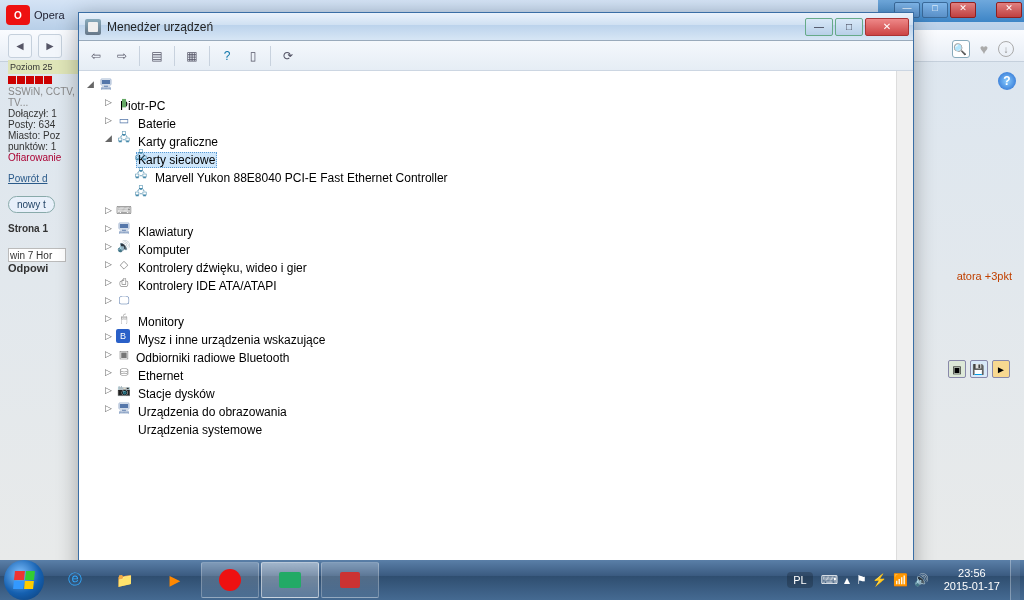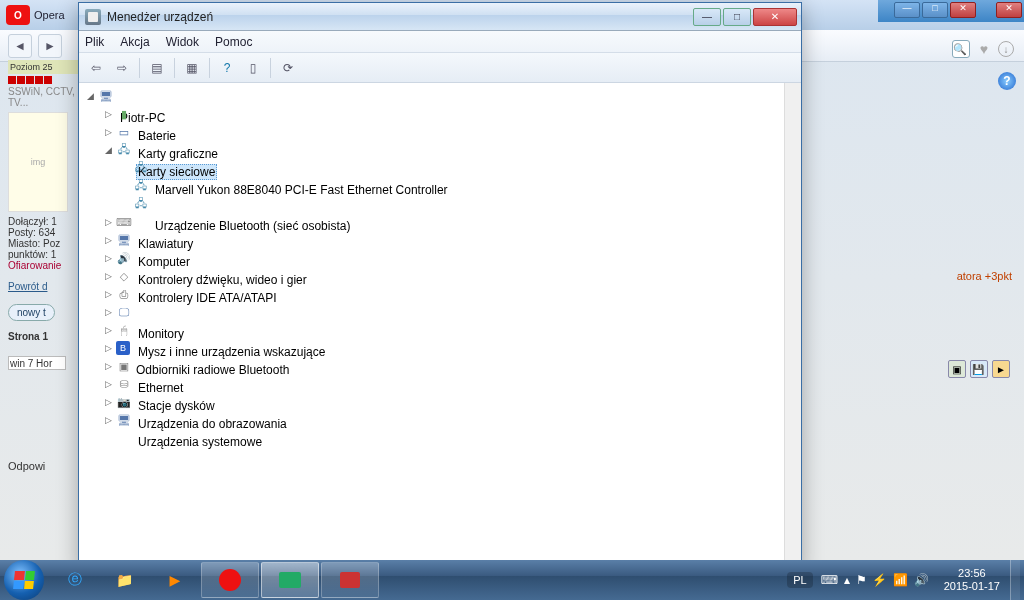--- a/index.html
+++ b/index.html
@@ -13,30 +13,30 @@
 .bg-nav-btn { width: 24px; height: 24px; background: #f2f6fb; border: 1px solid #c5d0dc; border-radius: 3px; display: flex; align-items: center; justify-content: center; font-size: 12px; color: #556; }
 .bg-content { position: absolute; top: 60px; left: 8px; width: 70px; font-size: 10px; color: #333; }
 .bg-level { background: #dfe5b8; padding: 2px; font-size: 9px; }
 .bg-rep { display: flex; gap: 1px; margin: 2px 0; }
 .bg-rep-sq { width: 8px; height: 8px; background: #c00; }
 .bg-cartoon { width: 60px; height: 100px; background: #fffde8; margin: 4px 0; display: flex; align-items: center; justify-content: center; font-size: 9px; color: #aaa; border: 1px solid #ddd; }
 .bg-right-hint { position: absolute; top: 270px; right: 12px; font-size: 11px; color: #c04000; }
 .bg-btn { display: inline-block; background: #e8f0fa; border: 1px solid #8aa; border-radius: 10px; padding: 2px 8px; font-size: 10px; color: #246; margin-top: 12px; }
 .bg-page { margin-top: 10px; font-size: 10px; font-weight: bold; }
 .bg-textarea { margin-top: 14px; width: 58px; height: 14px; border: 1px solid #bbb; background: #fff; font-size: 10px; padding: 1px; overflow: hidden; }
-.bg-reply { margin-top: 90px; font-size: 11px; font-weight: normal; }
+.bg-reply { font-size: 11px; font-weight: bold; }
 
 
 .bg-win2 { position: absolute; top: 0; right: 46px; width: 100px; height: 22px; background: linear-gradient(#6fa8dc, #3d85c6); border-radius: 0 0 0 0; display: flex; justify-content: flex-end; gap: 2px; padding: 2px; }
 .bg-win3 { position: absolute; top: 0; right: 0; width: 46px; height: 22px; background: linear-gradient(#6fa8dc, #3d85c6); display: flex; justify-content: flex-end; gap: 2px; padding: 2px; }
 .bg-winbtn { width: 26px; height: 16px; background: linear-gradient(#7db4e8,#5a90c8); border: 1px solid #3a6a9a; border-radius: 2px; font-size: 9px; color: #fff; text-align: center; }
 .bg-winbtn.close { background: linear-gradient(#e08080,#c04040); border-color: #902020; }
 
 
-.devmgr { position: absolute; left: 78px; top: 2px; width: 724px; height: 570px; background: #fff; border: 1px solid #3a6ea5; box-shadow: 0 4px 20px rgba(0,0,0,.3); display: flex; flex-direction: column; }
+.devmgr { position: absolute; left: 78px; top: 12px; width: 836px; height: 570px; background: #fff; border: 1px solid #3a6ea5; box-shadow: 0 4px 20px rgba(0,0,0,.3); display: flex; flex-direction: column; }
 .dm-titlebar { height: 28px; background: linear-gradient(#eaf2fb, #cfe0f2 45%, #bcd3ec 46%, #d7e6f5); display: flex; align-items: center; padding: 0 2px 0 6px; border-bottom: 1px solid #9ab; }
 .dm-title-icon { width: 16px; height: 16px; background: linear-gradient(#8ab, #678); border-radius: 2px; margin-right: 6px; position: relative; }
 .dm-title-icon::after { content: ""; position: absolute; inset: 3px; background: #eee; border-radius: 1px; }
 .dm-title { font-size: 12px; color: #222; flex: 1; }
 .dm-winbtns { display: flex; gap: 2px; margin-right: 2px; }
 .dm-winbtn { width: 28px; height: 18px; border: 1px solid #6a8; border-radius: 2px; background: linear-gradient(#d8e8f8,#b8d0e8); display: flex; align-items: center; justify-content: center; font-size: 10px; color: #334; }
 .dm-winbtn.close { background: linear-gradient(#e88,#c44); border-color: #a33; color: #fff; width: 44px; }
 
 .dm-menubar { height: 22px; background: linear-gradient(#f7fafd,#eef3f9); display: flex; align-items: center; padding: 0 6px; gap: 16px; border-bottom: 1px solid #d4dde8; font-size: 12px; color: #223; }
 .dm-menuitem { cursor: default; }
@@ -144,21 +144,20 @@
 <div class="bg-content">
   <div class="bg-level">Poziom 25</div>
   <div class="bg-rep">
     <div class="bg-rep-sq"></div>
       <div class="bg-rep-sq"></div>
       <div class="bg-rep-sq"></div>
       <div class="bg-rep-sq"></div>
       <div class="bg-rep-sq"></div>
   </div>
   <div style="color:#888">SSWiN, CCTV, TV...</div>
-  <div class="bg-cartoon">img</div>
   <div>Dołączył: 1</div>
   <div>Posty: 634</div>
   <div>Miasto: Poz</div>
   <div>punktów: 1</div>
   <div style="color:#a03">Ofiarowanie</div>
   <div style="margin-top:10px"><a style="color:#2a5a8a;font-weight:normal;text-decoration:underline">Powrót d</a></div>
   <div class="bg-btn">nowy t</div>
   <div class="bg-page">Strona 1</div>
   <div class="bg-textarea">win 7 Hor</div>
   <div class="bg-reply">Odpowi</div>
@@ -173,26 +172,20 @@
 
 <div class="devmgr">
   <div class="dm-titlebar">
     <div class="dm-title-icon"></div>
     <div class="dm-title">Menedżer urządzeń</div>
     <div class="dm-winbtns">
       <div class="dm-winbtn">—</div>
       <div class="dm-winbtn">□</div>
       <div class="dm-winbtn close">✕</div>
     </div>
-  </div>
-  <div class="dm-menubar">
-    <span class="dm-menuitem">Plik</span>
-    <span class="dm-menuitem">Akcja</span>
-    <span class="dm-menuitem">Widok</span>
-    <span class="dm-menuitem">Pomoc</span>
   </div>
   <div class="dm-toolbar">
     <div class="dm-tbtn">⇦</div>
     <div class="dm-tbtn">⇨</div>
     <div class="dm-sep"></div>
     <div class="dm-tbtn">▤</div>
     <div class="dm-sep"></div>
     <div class="dm-tbtn">▦</div>
     <div class="dm-sep"></div>
     <div class="dm-tbtn" style="color:#17a">?</div>
@@ -236,21 +229,20 @@
         <span class="tree-icon ic-netdev">🖧</span>
         <span class="tree-label">Marvell Yukon 88E8040 PCI-E Fast Ethernet Controller</span>
       </div>
       <div class="tree-row">
         <span class="tree-indent" style="width:52px"></span>
         <span class="tree-icon ic-netdev">🖧</span>
       </div>
       <div class="tree-row">
         <span class="tree-indent" style="width:52px"></span>
         <span class="tree-icon ic-netdev">🖧</span>
-        <span class="tree-label">Urządzenie Bluetooth (sieć osobista)</span>
       </div>
 
       <div class="tree-row">
         <span class="tree-indent" style="width:22px"></span>
         <span class="tree-exp">▷</span>
         <span class="tree-icon ic-kbd">⌨</span>
         <span class="tree-label">Klawiatury</span>
       </div>
 
       <div class="tree-row">

